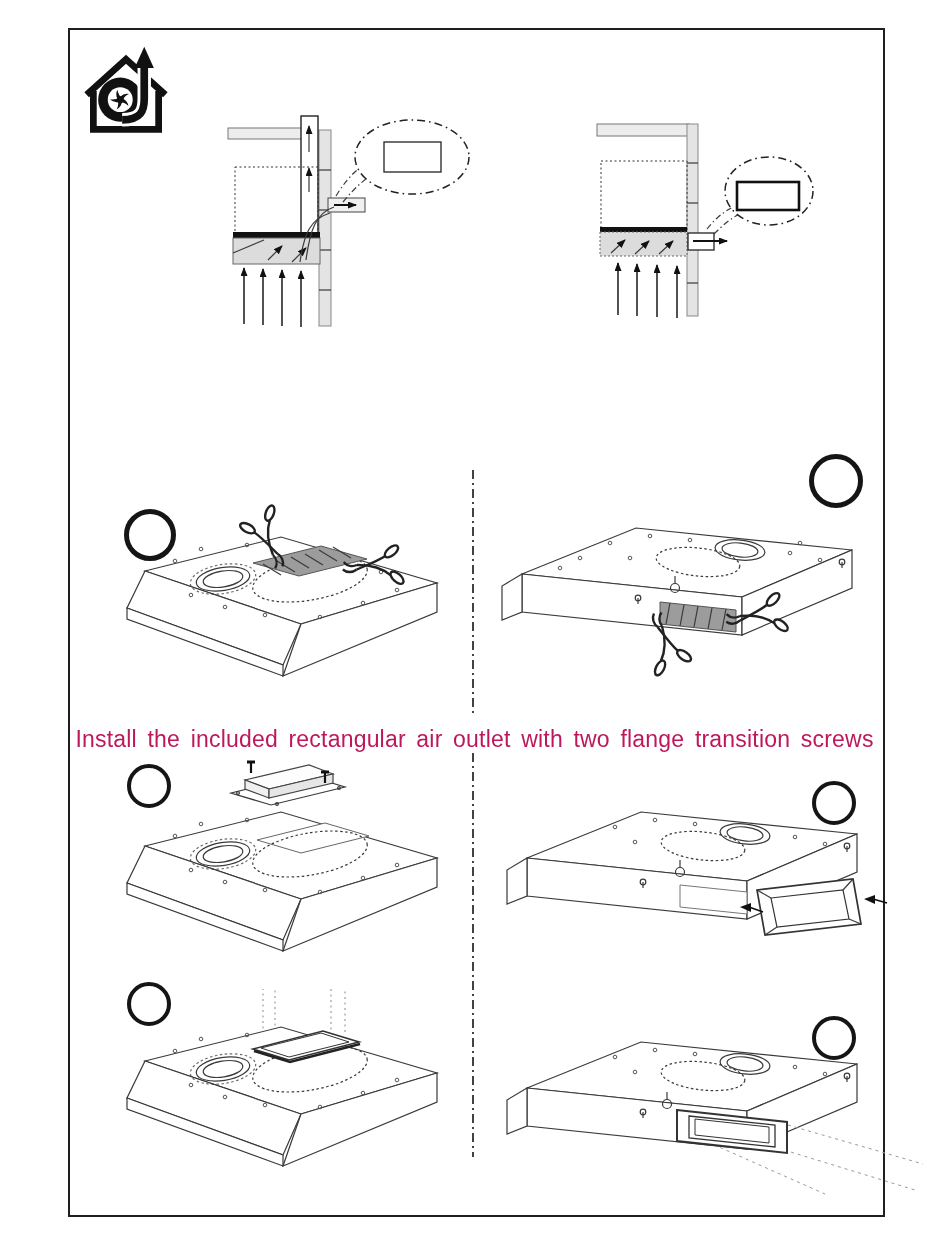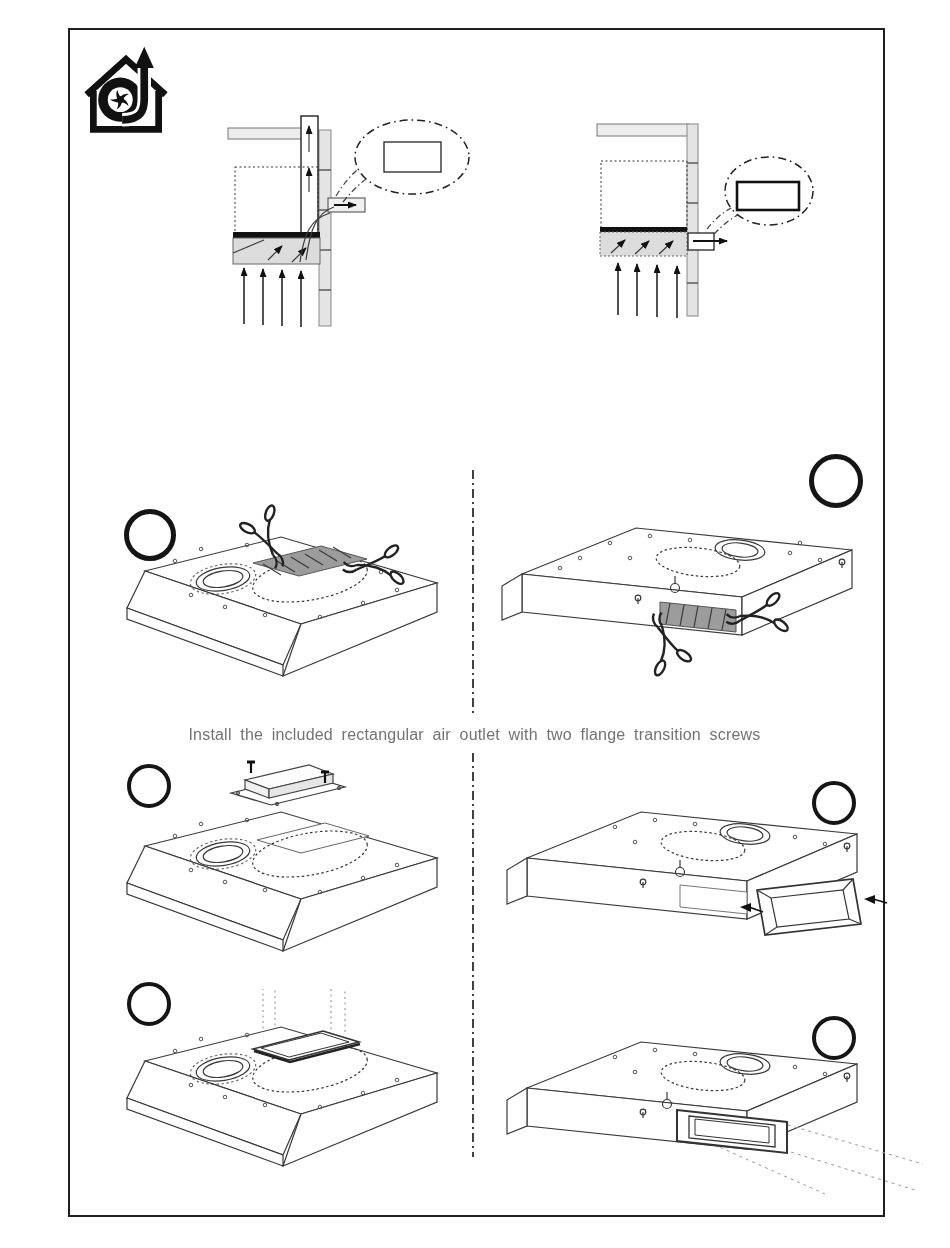--- a/index.html
+++ b/index.html
@@ -6,21 +6,21 @@
   .page{position:relative;width:950px;height:1248px;background:#ffffff;
         font-family:"Liberation Sans",sans-serif;overflow:hidden;}
   .frame{position:absolute;left:68px;top:28px;width:813px;height:1185px;
          border:2px solid #1f1f1f;}
   .abs{position:absolute;}
   .ring{position:absolute;border-radius:50%;border:5px solid #151515;background:transparent;
         display:flex;align-items:center;justify-content:center;
         font-size:14px;color:#151515;}
   .ring.small{border-width:4px;}
   .instruction{position:absolute;left:68px;top:726px;width:813px;text-align:center;
-               font-size:16px;color:#737373;word-spacing:4px;letter-spacing:.2px;}
+               font-size:23px;color:#be185d;word-spacing:4px;letter-spacing:.2px;}
   svg{position:absolute;overflow:visible;}
   svg .ln{stroke:#3a3a3a;stroke-width:1.2;fill:none;}
   svg .face{fill:#ffffff;stroke:#3a3a3a;stroke-width:1.2;}
   svg .plier path, svg .plier ellipse{stroke:#222;stroke-width:2.4;fill:none;}
 </style>
 </head>
 <body>
 
 <div class="page">
   <div class="frame"></div>

